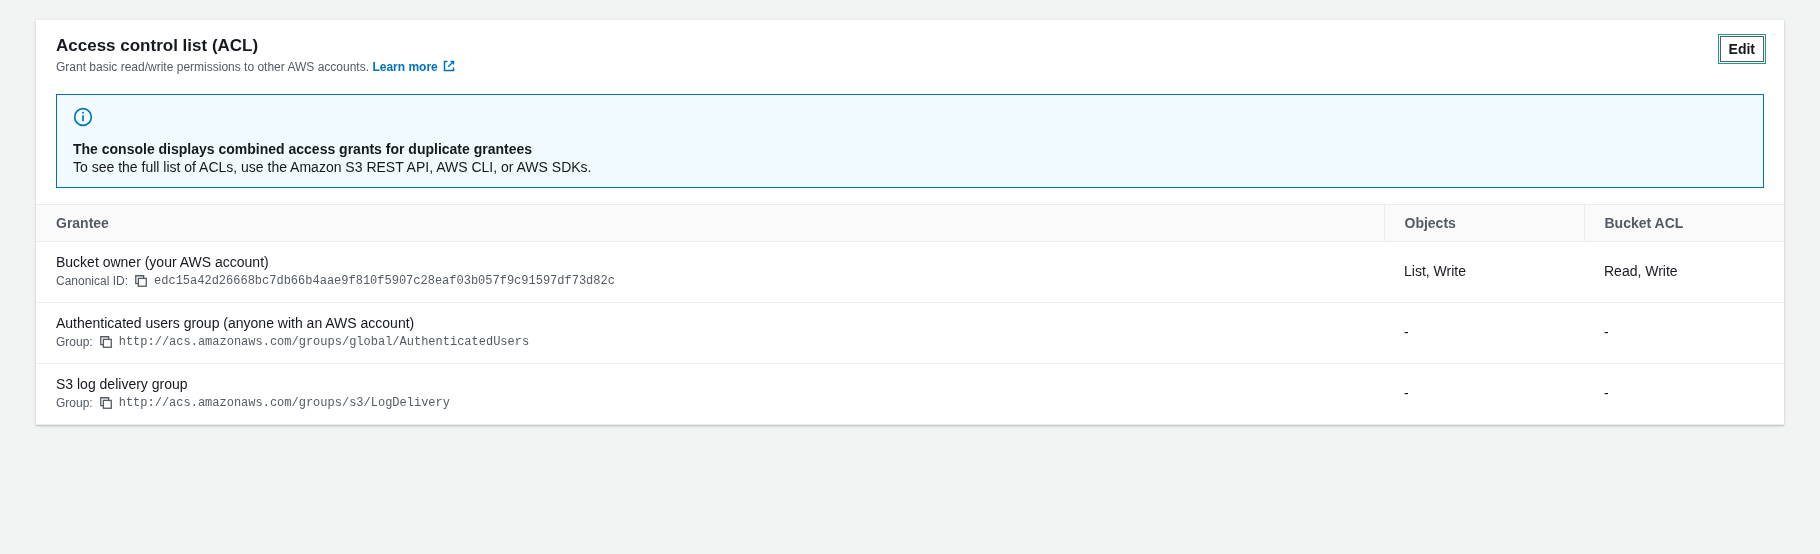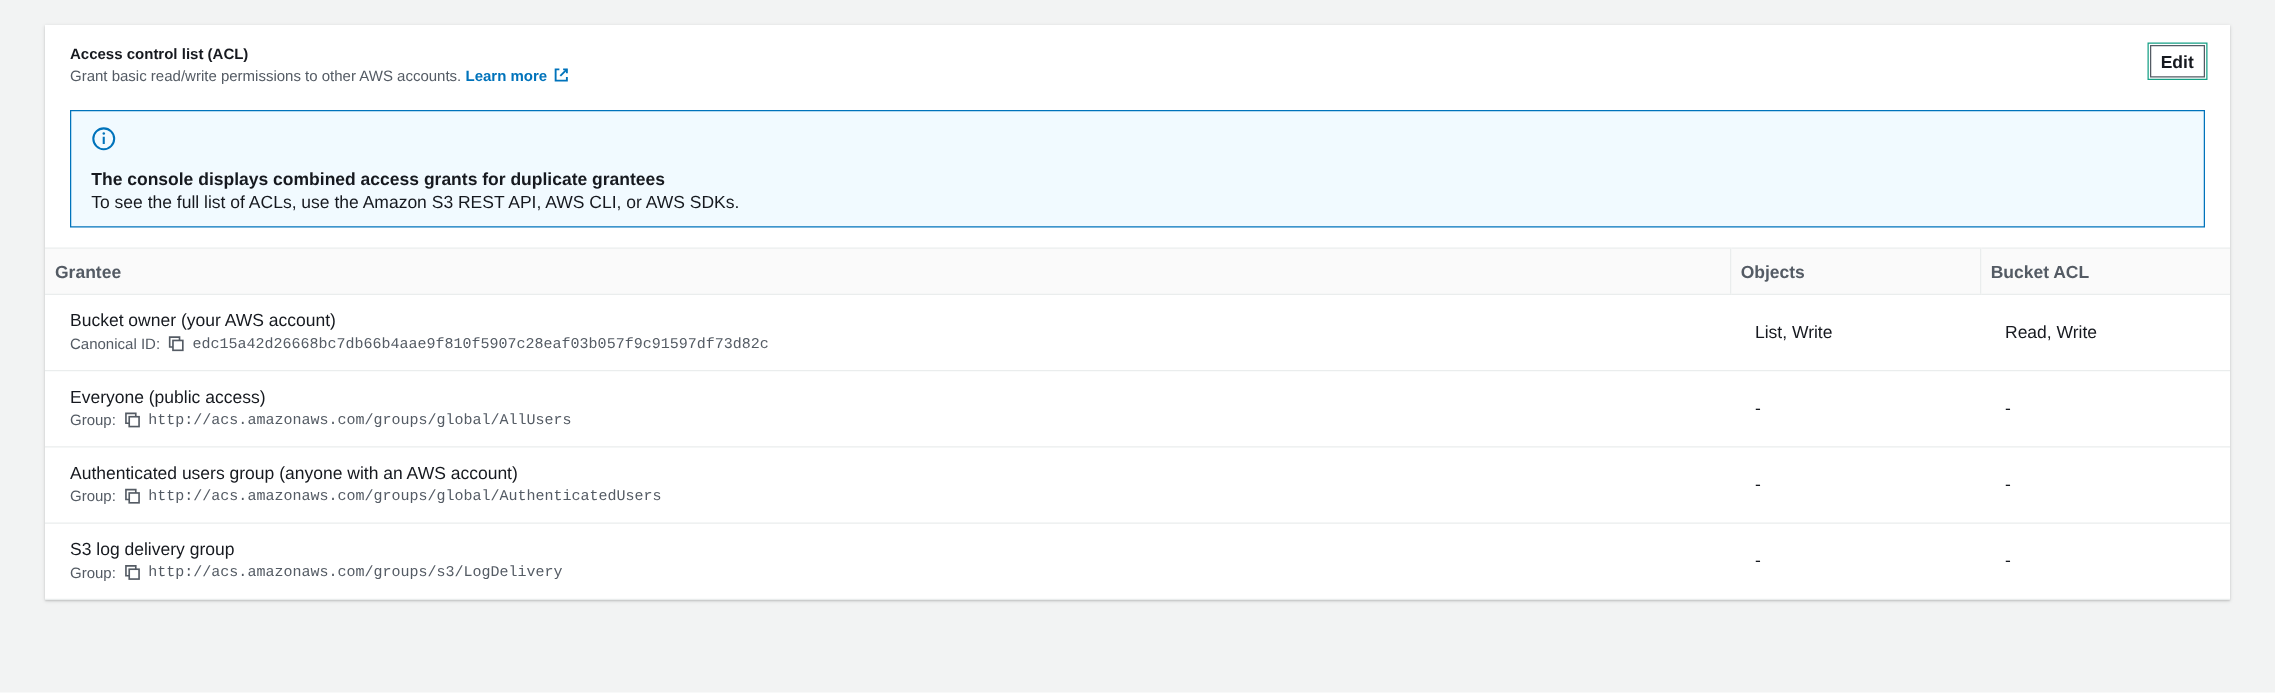--- a/index.html
+++ b/index.html
@@ -15,21 +15,21 @@
     background: #ffffff;
     box-shadow: 0 1px 1px rgba(0,0,0,0.1), 0 1px 3px rgba(0,0,0,0.15);
   }
   .panel-header {
     padding: 16px 20px 12px 20px;
     display: flex;
     justify-content: space-between;
     align-items: flex-start;
   }
   .panel-title {
-    font-size: 12px;
+    font-size: 17px;
     font-weight: 700;
     margin: 0 0 4px 0;
   }
   .panel-desc {
     font-size: 12px;
     color: #545b64;
   }
   .link {
     color: #0073bb;
     text-decoration: none;
@@ -75,21 +75,21 @@
   }
   table.acl {
     width: 100%;
     border-collapse: collapse;
   }
   table.acl th {
     text-align: left;
     font-weight: 700;
     font-size: 14px;
     color: #545b64;
-    padding: 10px 8px;
+    padding: 10px 20px;
     background: #fafafa;
     border-top: 1px solid #eaeded;
     border-bottom: 1px solid #eaeded;
   }
   table.acl th.col-grantee { width: auto; }
   table.acl th.col-objects { width: 200px; border-left: 1px solid #eaeded; }
   table.acl th.col-bucket  { width: 200px; border-left: 1px solid #eaeded; }
   table.acl td {
     padding: 12px 20px 14px 20px;
     border-bottom: 1px solid #eaeded;
@@ -165,35 +165,20 @@
               <rect x="5" y="5" width="9" height="9"></rect>
                 <path d="M11 5V2H2v9h3"></path>
             </svg>
             <span class="mono">edc15a42d26668bc7db66b4aae9f810f5907c28eaf03b057f9c91597df73d82c</span>
           </div>
         </td>
         <td>List, Write</td>
         <td>Read, Write</td>
       </tr>
 
-      <tr>
-        <td>
-          <div class="grantee-name">Everyone (public access)</div>
-          <div class="grantee-sub">
-            <span>Group:</span>
-            <svg class="copy-icon" viewBox="0 0 16 16" fill="none" stroke="currentColor" stroke-width="1.5">
-              <rect x="5" y="5" width="9" height="9"></rect>
-                <path d="M11 5V2H2v9h3"></path>
-            </svg>
-            <span class="mono">http://acs.amazonaws.com/groups/global/AllUsers</span>
-          </div>
-        </td>
-        <td>-</td>
-        <td>-</td>
-      </tr>
 
       <tr>
         <td>
           <div class="grantee-name">Authenticated users group (anyone with an AWS account)</div>
           <div class="grantee-sub">
             <span>Group:</span>
             <svg class="copy-icon" viewBox="0 0 16 16" fill="none" stroke="currentColor" stroke-width="1.5">
               <rect x="5" y="5" width="9" height="9"></rect>
                 <path d="M11 5V2H2v9h3"></path>
             </svg>

